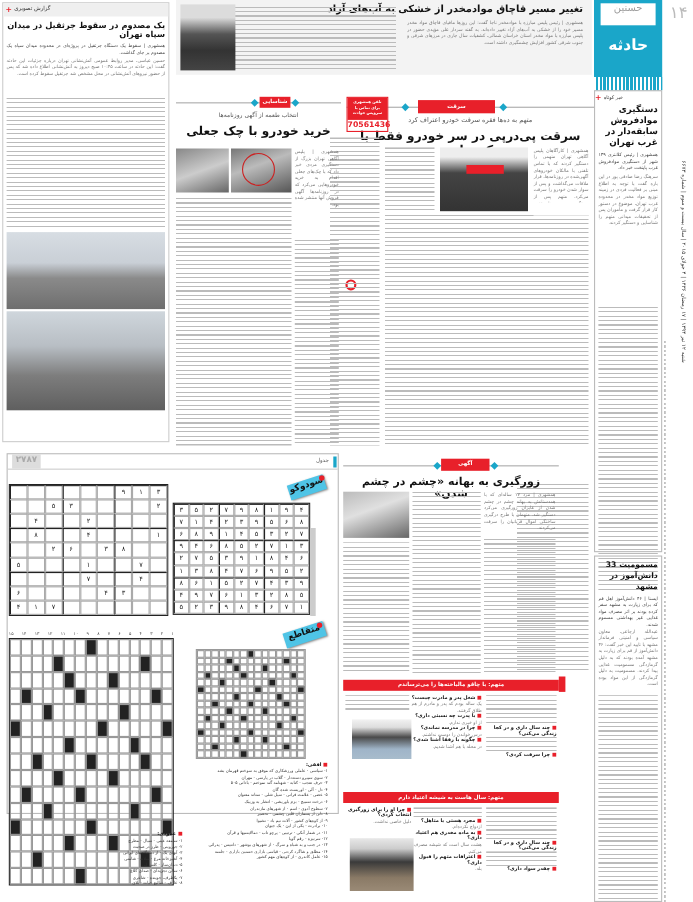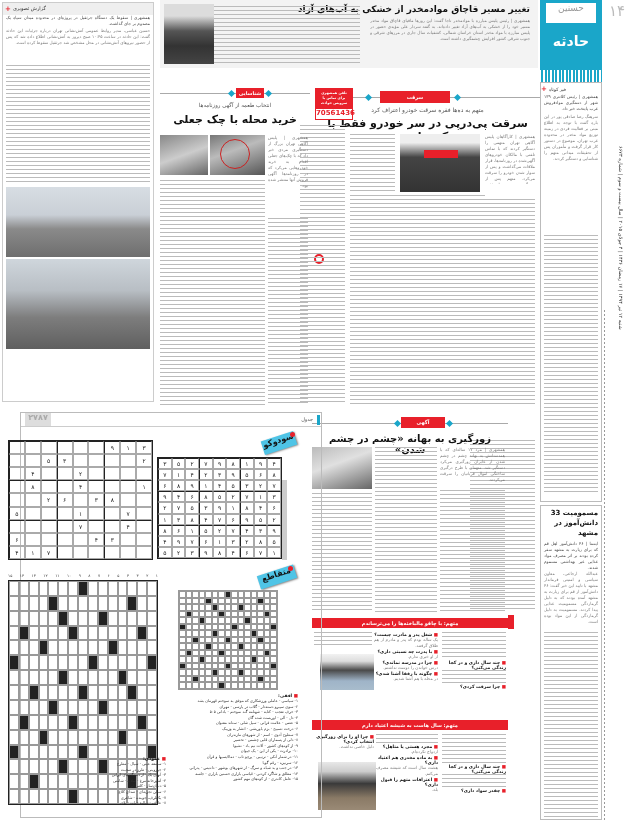--- a/index.html
+++ b/index.html
@@ -34,20 +34,21 @@
   <div style="background:#fff;height:20px;margin:3px 6px;text-align:center;font-size:9px;color:#999">حسنین</div>
   <div style="text-align:center;color:#fff;font-size:14px;font-weight:bold;margin-top:10px">حادثه</div>
   <div style="position:absolute;bottom:0;left:0;right:0;height:12px;background:repeating-linear-gradient(to right,#fff 0,#fff 1.5px,#1aa6c9 1.5px,#1aa6c9 3.5px)"></div>
 </div>
 
 <div class="abs box" style="left:540px;top:82px;width:62px;height:420px;border-color:#bbb">
   <div class="rtl" style="display:flex;justify-content:flex-end;align-items:center;gap:2px;padding:2px 2px 0 0">
     <span style="font-size:4.5px;color:#333">خبر کوتاه</span>
     <span style="color:#e8202a;font-size:7px;font-weight:bold">+</span>
   </div>
+  <div class="h1" style="font-size:8px;line-height:10px;padding:2px 3px">دستگیری موادفروش سابقه‌دار در غرب تهران</div>
   <div class="txt" style="padding:1px 3px;color:#444">همشهری | رئیس کلانتری ۱۳۹ شهر از دستگیری موادفروش غرب پایتخت خبر داد.</div>
   <div class="txt" style="padding:1px 3px;height:120px">سرهنگ رضا صادقی پور در این باره گفت با توجه به اطلاع مبنی بر فعالیت فردی در زمینه توزیع مواد مخدر در محدوده غرب تهران، موضوع در دستور کار قرار گرفت و مأموران پس از تحقیقات میدانی متهم را شناسایی و دستگیر کردند.</div>
   <div class="lines" style="margin:2px 3px;height:260px"></div>
 </div>
 
 <div class="abs" style="left:540px;top:505px;width:62px;height:315px;border:1px solid #bbb">
   <div class="h1" style="font-size:7px;line-height:10px;padding:2px 3px">مسمومیت 33 دانش‌آموز در مشهد</div>
   <div class="txt" style="padding:1px 3px;height:30px;color:#444">ایسنا | ۴۶ دانش‌آموز اهل قم که برای زیارت به مشهد سفر کرده بودند بر اثر مصرف مواد غذایی غیر بهداشتی مسموم شدند.</div>
   <div class="txt" style="padding:1px 3px;height:60px">عبدالله ارجاعی، معاون سیاسی و امنیتی فرماندار مشهد با تایید این خبر گفت: ۴۶ دانش‌آموز از قم برای زیارت به مشهد آمده بودند که به دلیل گرمازدگی مسمومیت غذایی پیدا کردند. مسمومیت به دلیل گرمازدگی از این مواد بوده است.</div>
   <div class="lines" style="margin:2px 3px;height:200px"></div>
@@ -85,34 +86,35 @@
   <div style="text-align:center;color:#e8202a;font-size:7px;font-weight:bold">70561436</div>
 </div>
 <div class="abs" style="left:314px;top:254px;width:10px;height:10px;border-radius:50%;border:2px solid #e8202a;background:#fff"></div>
 <div class="abs lines" style="left:300px;top:125px;width:45px;height:280px"></div>
 
 <div class="abs rule" style="left:160px;top:93px;width:150px"></div>
 <div class="abs dot" style="left:229px;top:91px"></div>
 <div class="abs dot" style="left:266px;top:91px"></div>
 <div class="abs redlab" style="left:236px;top:88px;width:28px;height:10px;line-height:10px">شناسایی</div>
 <div class="abs" style="left:160px;top:102px;width:150px;font-size:5.5px;color:#555;text-align:center;direction:rtl">انتخاب طعمه از آگهی روزنامه‌ها</div>
-<div class="abs h1" style="left:160px;top:113px;width:150px;font-size:11px;text-align:center">خرید محله با چک جعلی</div>
+<div class="abs h1" style="left:160px;top:113px;width:150px;font-size:11px;text-align:center">خرید خودرو با چک جعلی</div>
 <div class="abs txt" style="left:268px;top:135px;width:40px;height:80px">همشهری | پلیس آگاهی تهران بزرگ از دستگیری مردی خبر داد که با چک‌های جعلی اقدام به خرید خودروهایی می‌کرد که در روزنامه‌ها آگهی فروش آنها منتشر شده بود.</div>
 <div class="abs photo" style="left:210px;top:135px;width:55px;height:40px;background:linear-gradient(160deg,#777,#bbb 40%,#555)">
   <div style="position:absolute;left:10px;top:4px;width:30px;height:30px;border:1.5px solid #c22;border-radius:50%"></div>
 </div>
 <div class="abs photo" style="left:160px;top:135px;width:48px;height:40px;background:linear-gradient(160deg,#888,#ccc 50%,#666)"></div>
 <div class="abs lines" style="left:160px;top:180px;width:105px;height:225px"></div>
 <div class="abs lines" style="left:268px;top:218px;width:40px;height:187px"></div>
 
 <div class="abs" style="left:2px;top:2px;width:152px;height:400px;border:1px solid #ccc">
   <div class="rtl" style="background:#efefef;display:flex;justify-content:flex-end;gap:2px;padding:2px">
     <span style="font-size:5px;color:#333">گزارش تصویری</span>
     <span style="color:#e8202a;font-size:7px;font-weight:bold">+</span>
   </div>
+  <div class="h1" style="font-size:7.5px;padding:3px">یک مصدوم در سقوط جرثقیل در میدان سپاه تهران</div>
   <div class="txt" style="padding:0 3px;color:#444">همشهری | سقوط یک دستگاه جرثقیل در پروژه‌ای در محدوده میدان سپاه یک مصدوم بر جای گذاشت.</div>
   <div class="txt" style="padding:1px 3px;height:36px">حسین عباسی، مدیر روابط عمومی آتش‌نشانی تهران درباره جزئیات این حادثه گفت: این حادثه در ساعت ۱۰:۴۵ صبح دیروز به آتش‌نشانی اطلاع داده شد که پس از حضور نیروهای آتش‌نشانی در محل مشخص شد جرثقیل سقوط کرده است.</div>
   <div class="lines" style="margin:2px 3px;height:120px"></div>
   <div class="photo" style="margin:2px 3px;height:70px;background:linear-gradient(180deg,#d7dde3 0,#c9cfd6 40%,#8a8a8a 60%,#6e6e6e 100%)"></div>
   <div class="photo" style="margin:2px 3px;height:90px;background:linear-gradient(180deg,#cfd6dc 0,#b8bec4 35%,#7d7d7d 65%,#5f5f5f 100%)"></div>
 </div>
 
 <div class="abs rule" style="left:312px;top:423px;width:196px"></div>
 <div class="abs dot" style="left:395px;top:421px"></div>
 <div class="abs dot" style="left:447px;top:421px"></div>
@@ -163,21 +165,21 @@
     <div class="txt">بله.</div>
   </div>
   <div style="position:absolute;right:2px;top:14px;width:64px">
     <div class="lines" style="height:30px"></div>
     <div class="qa">چند سال داری و در کجا زندگی می‌کنی؟</div>
     <div class="lines" style="height:14px"></div>
     <div class="qa">چقدر سواد داری؟</div>
   </div>
 </div>
 
-<div class="abs" style="left:20px;top:412px;width:302px;height:406px;border:1px solid #bbb">
+<div class="abs" style="left:6px;top:412px;width:302px;height:328px;border:1px solid #bbb">
   <div style="height:14px;border-bottom:1px solid #ccc;position:relative">
     <div style="position:absolute;right:8px;top:3px;font-size:5px;color:#555">جدول</div>
     <div style="position:absolute;right:1px;top:2px;width:3px;height:10px;background:#1aa6c9"></div>
     <div style="position:absolute;left:4px;top:0;width:26px;height:13px;background:#ddd;color:#aaa;font-size:8px;font-weight:bold;text-align:center">۲۷۸۷</div>
   </div>
 </div>
 
 <div class="abs sud" id="sudoku-puzzle" style="left:8px;top:440px;width:145px;height:120px">
     <div style="border-left: 1.2px solid rgb(34, 34, 34); border-top: 1.2px solid rgb(34, 34, 34);"></div>
     <div style="border-top: 1.2px solid rgb(34, 34, 34);"></div>

